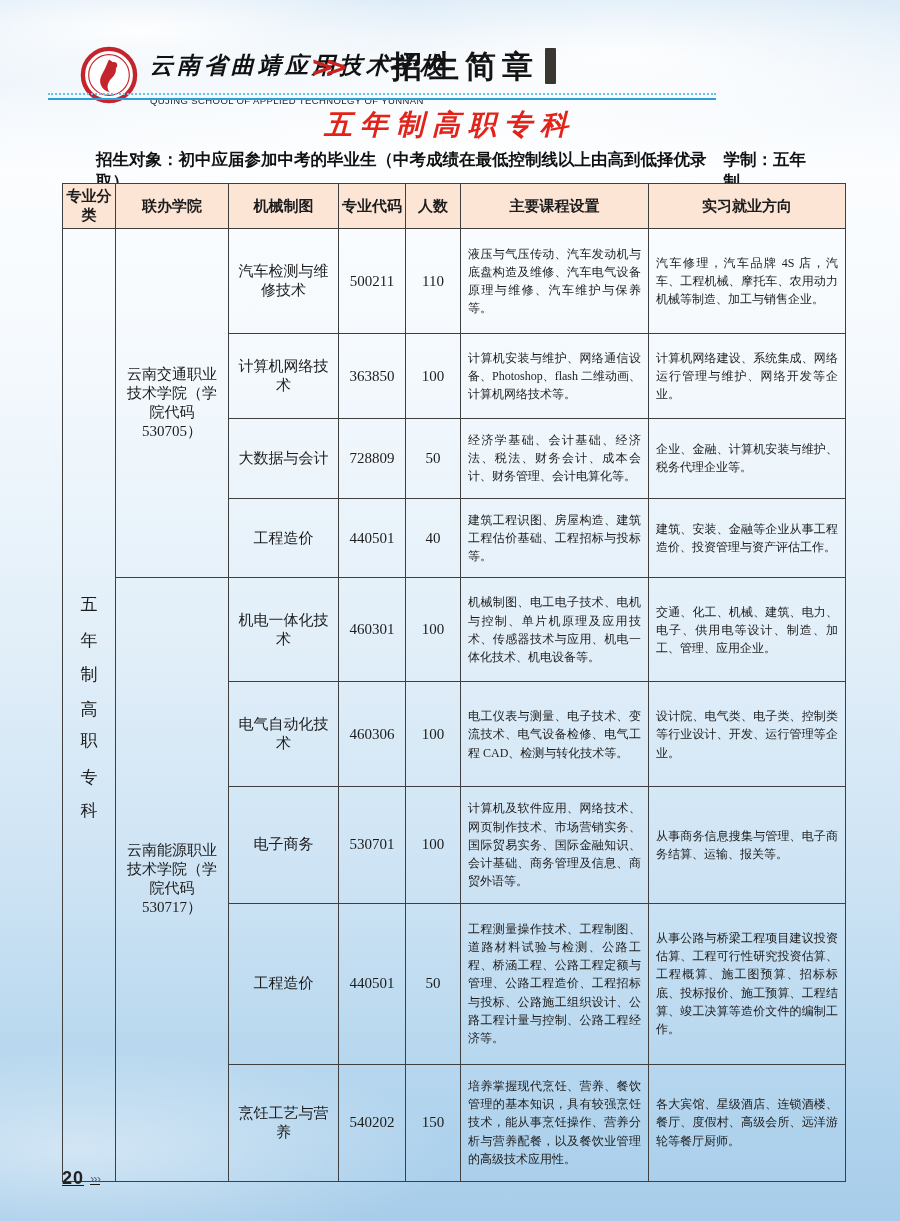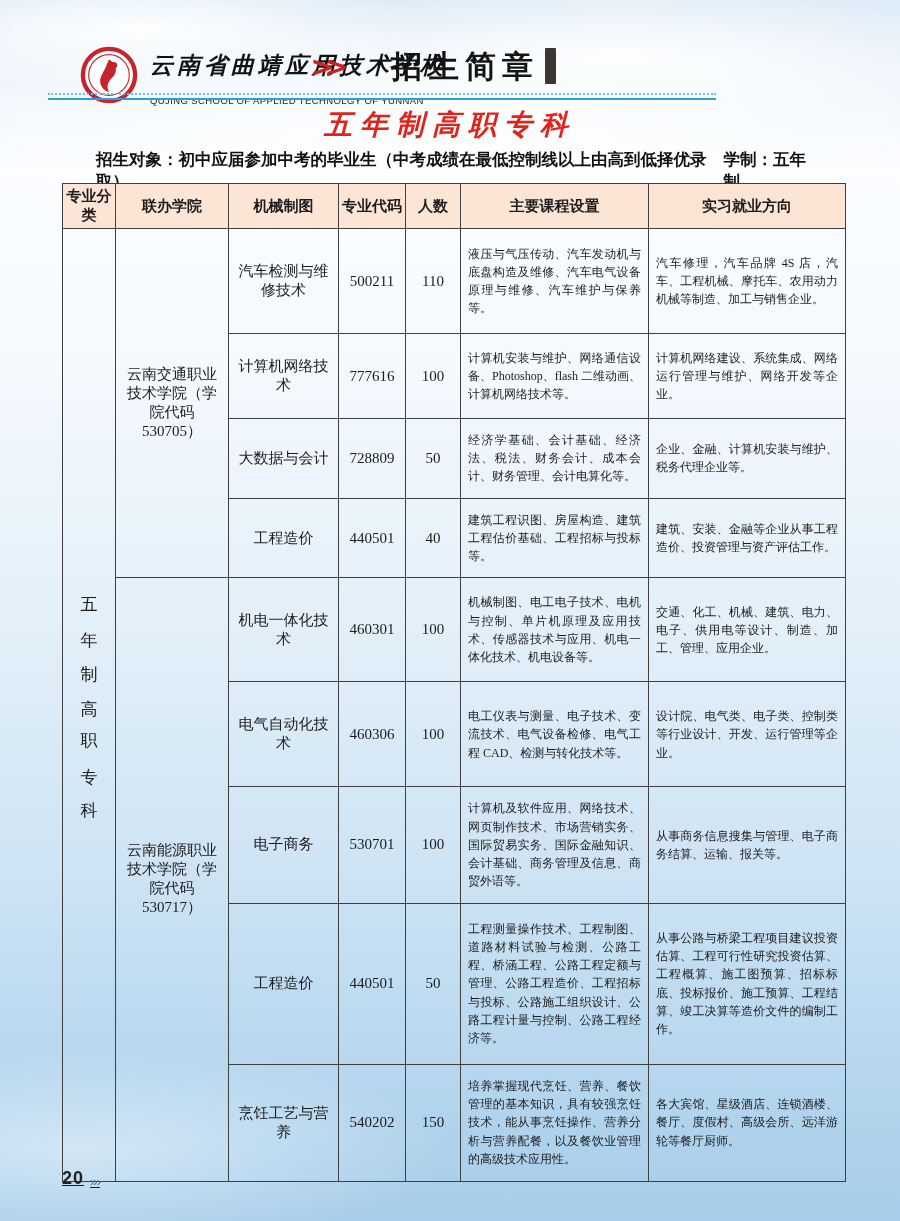--- a/index.html
+++ b/index.html
@@ -52,21 +52,21 @@
   table.maj th, table.maj td { border:1px solid #3f3f3f; vertical-align:middle; }
   table.maj thead th { background:#fce5d5; font-family:"Liberation Sans",sans-serif;
     font-weight:bold; font-size:15px; text-align:center; height:45px; padding:2px; }
   td.center { text-align:center; font-size:15px; padding:2px 4px; }
   td.text { text-align:justify; font-size:12px; line-height:1.52; padding:12px 7px; }
   td.cat { text-align:center; }
   .cat-vert { writing-mode:vertical-rl; text-orientation:upright; letter-spacing:34px;
     font-size:17px; margin:0 auto; display:inline-block; }
 
   
-  .footer { position:absolute; left:62px; top:1168px; display:flex; align-items:flex-end;
+  .footer { position:absolute; left:62px; top:1168px; display:flex; align-items:center;
     font-family:"Liberation Sans",sans-serif;text-decoration:underline; }
   .pageno { font-size:18px; color:#222; font-weight:bold; letter-spacing:1px; }
   .pagemarks { font-size:13px; color:#5b6b77; margin-left:6px; letter-spacing:-1px; }
 </style>
 </head>
 <body>
 
 <div class="page">
 
   <div class="hdr">
@@ -120,21 +120,21 @@
         <td class="cat" rowspan="9"><span class="cat-vert">五年制高职专科</span></td>
         <td class="center" rowspan="4">云南交通职业技术学院（学院代码 530705）</td>
         <td class="center">汽车检测与维修技术</td>
         <td class="center">500211</td>
         <td class="center">110</td>
         <td class="text">液压与气压传动、汽车发动机与底盘构造及维修、汽车电气设备原理与维修、汽车维护与保养等。</td>
         <td class="text">汽车修理，汽车品牌 4S 店，汽车、工程机械、摩托车、农用动力机械等制造、加工与销售企业。</td>
       </tr>
       <tr style="height:85px">
         <td class="center">计算机网络技术</td>
-        <td class="center">777616</td>
+        <td class="center">363850</td>
         <td class="center">100</td>
         <td class="text">计算机安装与维护、网络通信设备、Photoshop、flash 二维动画、计算机网络技术等。</td>
         <td class="text">计算机网络建设、系统集成、网络运行管理与维护、网络开发等企业。</td>
       </tr>
       <tr style="height:72px">
         <td class="center">大数据与会计</td>
         <td class="center">728809</td>
         <td class="center">50</td>
         <td class="text">经济学基础、会计基础、经济法、税法、财务会计、成本会计、财务管理、会计电算化等。</td>
         <td class="text">企业、金融、计算机安装与维护、税务代理企业等。</td>

